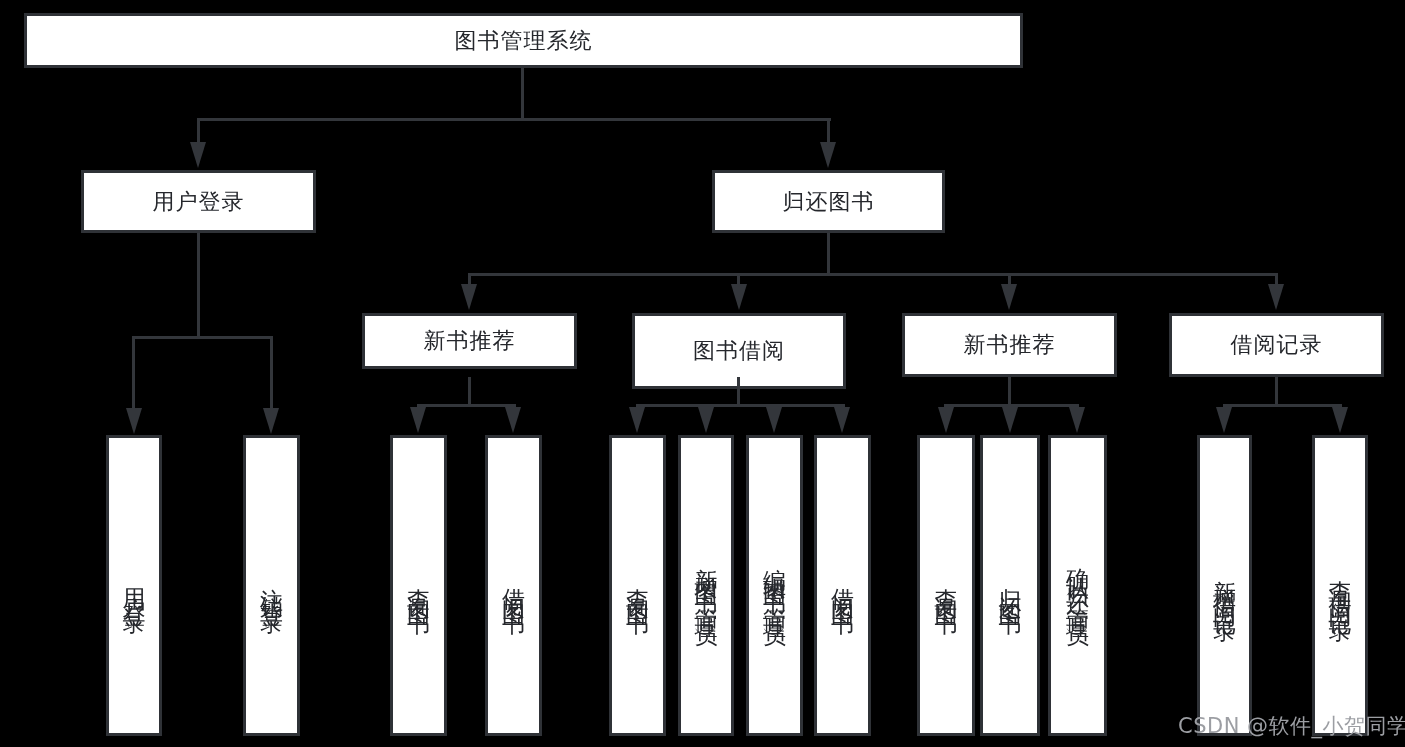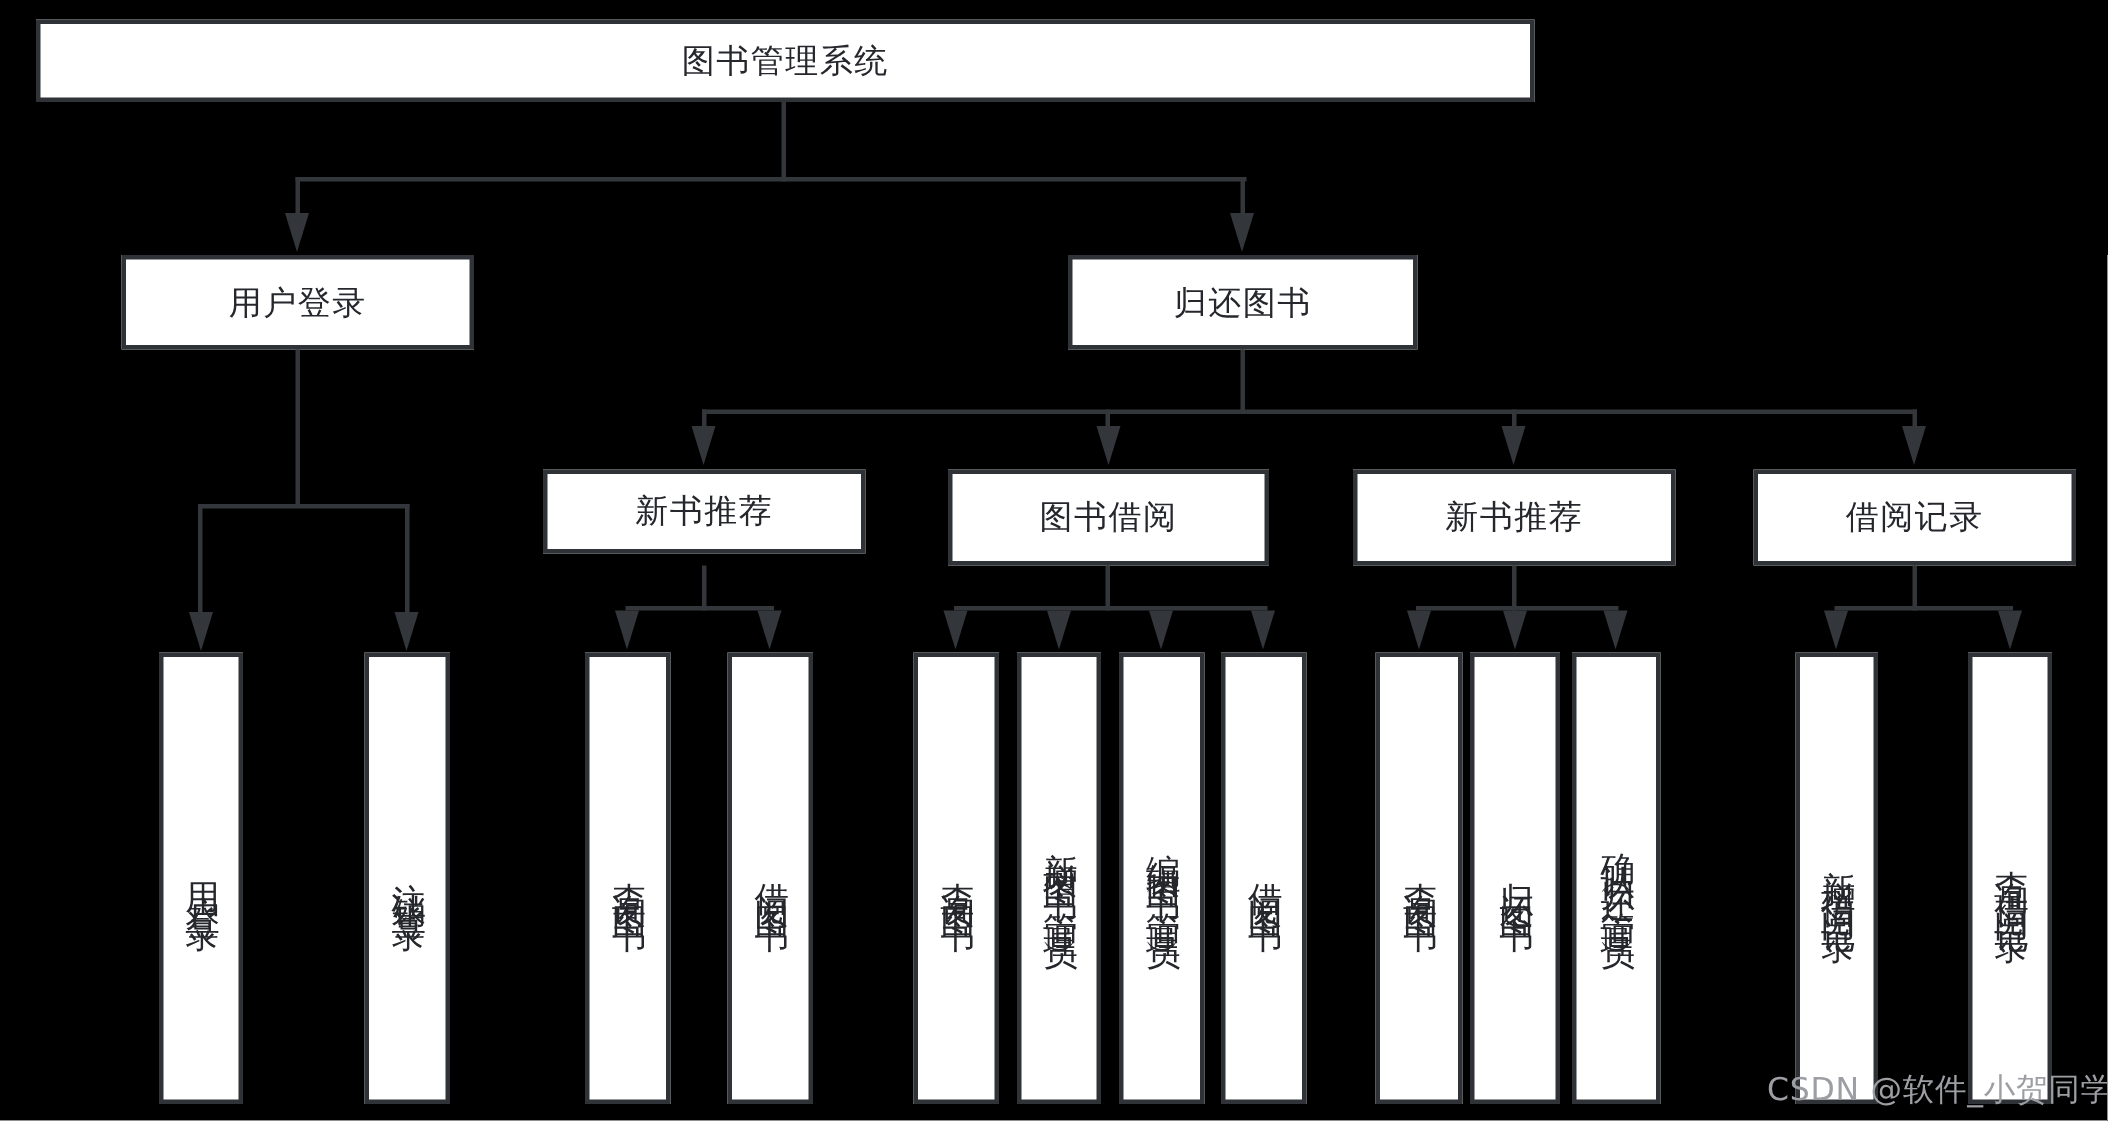--- a/index.html
+++ b/index.html
@@ -81,21 +81,21 @@
   <div class="line" style="left:737px;top:273px;width:3px;height:13px;"></div>
   <div class="arrow" style="left:731px;top:284px;"></div>
   <div class="line" style="left:1008px;top:273px;width:3px;height:13px;"></div>
   <div class="arrow" style="left:1001px;top:284px;"></div>
   <div class="line" style="left:1275px;top:273px;width:3px;height:13px;"></div>
   <div class="arrow" style="left:1268px;top:284px;"></div>
 
   <div class="box" style="left:362px;top:313px;width:215px;height:56px;">
     <span class="h-label">新书推荐</span>
   </div>
-  <div class="box" style="left:632px;top:313px;width:214px;height:64px;">
+  <div class="box" style="left:632px;top:313px;width:214px;height:76px;">
     <span class="h-label">图书借阅</span>
   </div>
   <div class="box" style="left:902px;top:313px;width:215px;height:64px;">
     <span class="h-label">新书推荐</span>
   </div>
   <div class="box" style="left:1169px;top:313px;width:215px;height:64px;">
     <span class="h-label">借阅记录</span>
   </div>
 
   <div class="line" style="left:468px;top:377px;width:3px;height:30px;"></div>

